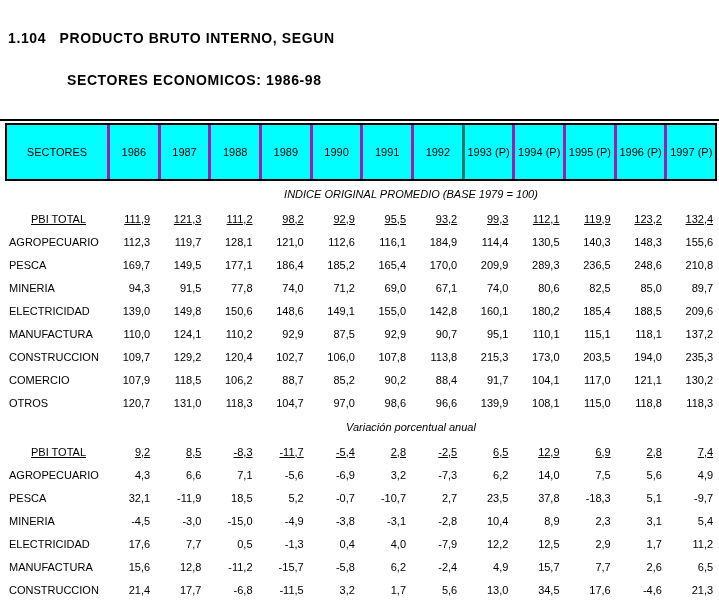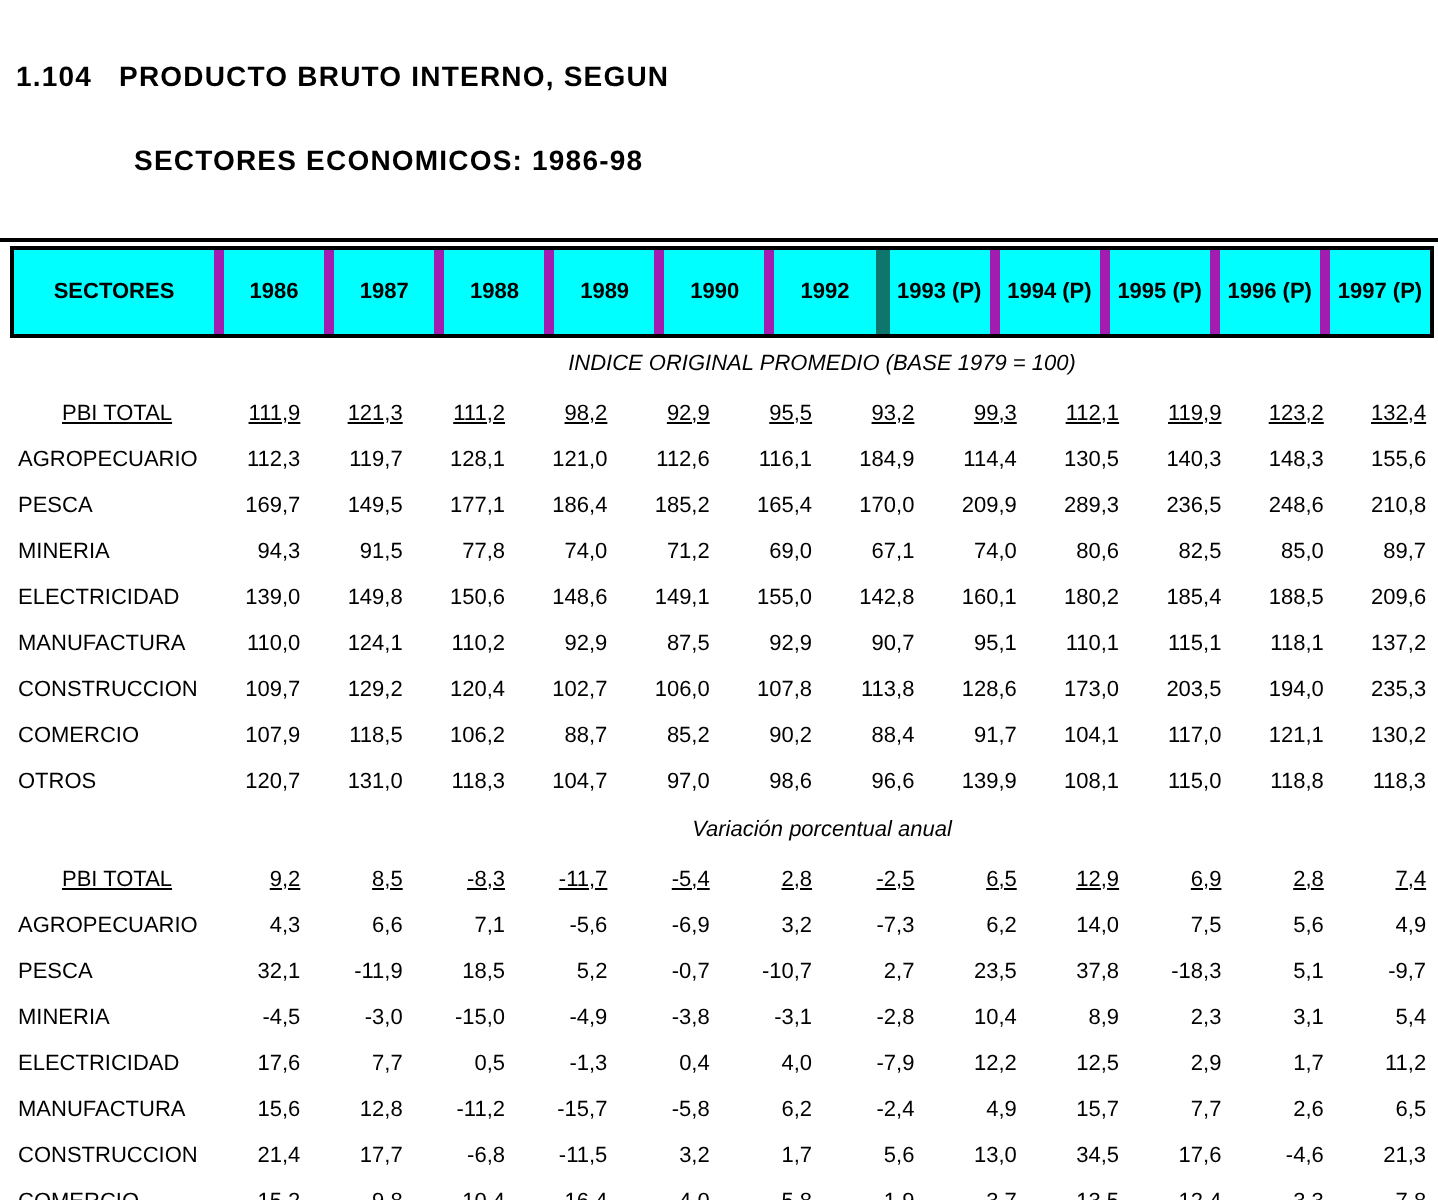--- a/index.html
+++ b/index.html
@@ -14,30 +14,30 @@
   .title-line1, .title-line2 {
     font-weight:bold; font-size:14px; letter-spacing:0.6px;
     white-space:pre;
   }
   .title-line1 { padding-left:3px; }
   .title-line2 { padding-left:62px; margin-top:2px; }
 
   .top-rule { border-top:2px solid #000; width:719px; margin:7px 0 2px -5px; }
 
   .header-row {
-    display:flex; width:712px; border:2px solid #000; height:46px;font-weight:bold;
+    display:flex; width:712px; border:2px solid #000; height:58px;
   }
   .hcell {
     background:#00ffff; flex:1 1 0;
     display:flex; align-items:center; justify-content:center;
-    border-left:5px solid #a21caf; font-size:11px; text-align:center;
+    border-left:3px solid #a21caf; font-size:11px; text-align:center;
     white-space:nowrap; overflow:hidden;
   }
   .hcell.label { flex:0 0 100px; border-left:none; }
-  .hcell.thick { border-left:7px solid #0f766e; }
+  .hcell.thick { border-left:3px solid #0f766e; }
 
   .table-body { width:714px; }
   .section-title {
     margin-left:100px; width:612px; text-align:center;
     font-style:italic; font-size:11px;
     height:26px; line-height:26px;
   }
   .drow { display:flex; height:23px; align-items:center; }
   .rlabel { flex:0 0 100px; padding-left:4px; white-space:nowrap; }
   .drow.u .rlabel { padding-left:26px; }
@@ -55,20 +55,21 @@
 
   <div class="top-rule"></div>
 
   <div class="header-row">
       <div class="hcell label">SECTORES</div>
       <div class="hcell">1986</div>
       <div class="hcell">1987</div>
       <div class="hcell">1988</div>
       <div class="hcell">1989</div>
       <div class="hcell">1990</div>
+      <div class="hcell">1991</div>
       <div class="hcell">1992</div>
       <div class="hcell thick">1993 (P)</div>
       <div class="hcell">1994 (P)</div>
       <div class="hcell">1995 (P)</div>
       <div class="hcell">1996 (P)</div>
       <div class="hcell">1997 (P)</div>
     </div>
 
   <div class="table-body">
       <div class="section-title">INDICE ORIGINAL PROMEDIO (BASE 1979 = 100)</div>
@@ -164,21 +165,21 @@
       </div>
       <div class="drow">
         <div class="rlabel"><span>CONSTRUCCION</span></div>
         <div class="dcell"><span>109,7</span></div>
         <div class="dcell"><span>129,2</span></div>
         <div class="dcell"><span>120,4</span></div>
         <div class="dcell"><span>102,7</span></div>
         <div class="dcell"><span>106,0</span></div>
         <div class="dcell"><span>107,8</span></div>
         <div class="dcell"><span>113,8</span></div>
-        <div class="dcell"><span>128,6</span></div>
+        <div class="dcell"><span>215,3</span></div>
         <div class="dcell"><span>173,0</span></div>
         <div class="dcell"><span>203,5</span></div>
         <div class="dcell"><span>194,0</span></div>
         <div class="dcell"><span>235,3</span></div>
       </div>
       <div class="drow">
         <div class="rlabel"><span>COMERCIO</span></div>
         <div class="dcell"><span>107,9</span></div>
         <div class="dcell"><span>118,5</span></div>
         <div class="dcell"><span>106,2</span></div>

